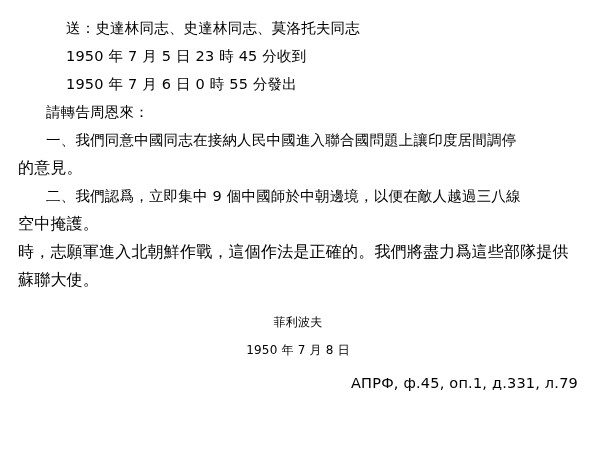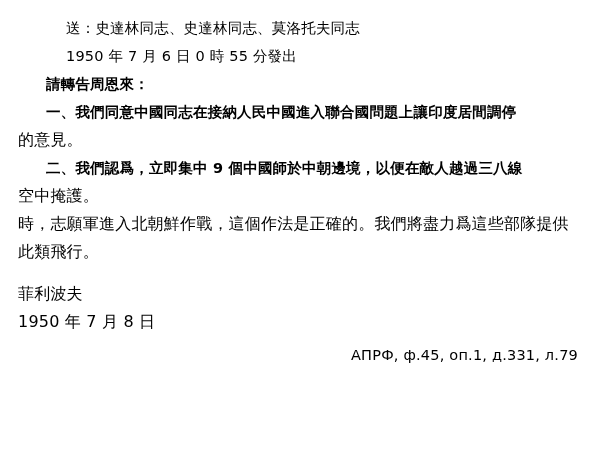--- a/index.html
+++ b/index.html
@@ -26,31 +26,30 @@
     line-height: 28px;
     white-space: pre-wrap;
     letter-spacing: 0.2px;
   }
   .indent-1 { text-indent: 0; padding-left: 48px; }
   .para {
     font-size: 14.5px;
     line-height: 28px;
     text-indent: 28px;
     letter-spacing: 0.2px;
-    font-weight: bold;
   }
   .para-cont {
     font-size: 16px;
     line-height: 28px;
     text-indent: 0;
     letter-spacing: 0.2px;
   }
   .right {
-    text-align: left;
-    font-size: 16px;
+    text-align: center;
+    font-size: 12px;
     line-height: 28px;
     letter-spacing: 0.2px;
   }
   .sig-block {
     margin-top: 14px;
   }
   .ref {
     text-align: right;
     font-size: 14.5px;
     line-height: 27px;
@@ -58,38 +57,39 @@
   }
   .spacer-sm { height: 6px; }
 </style>
 </head>
 <body>
 
 <div class="page">
 
   <div>
     <div class="line indent-1">送：史達林同志、史達林同志、莫洛托夫同志</div>
+    <div class="line indent-1">1950 年 7 月 5 日 23 時 45 分收到</div>
     <div class="line indent-1">1950 年 7 月 6 日 0 時 55 分發出</div>
   </div>
 
-  <div class="line" style="padding-left:28px;font-weight:bold;">請轉告周恩來：</div>
+  <div class="line" style="padding-left:28px;">請轉告周恩來：</div>
 
   <div>
     <div class="para">一、我們同意中國同志在接納人民中國進入聯合國問題上讓印度居間調停</div>
     <div class="para-cont">的意見。</div>
   </div>
 
   <div>
     <div class="para">二、我們認爲，立即集中 9 個中國師於中朝邊境，以便在敵人越過三八線</div>
     <div class="para-cont">空中掩護。</div>
     <div class="para-cont">時，志願軍進入北朝鮮作戰，這個作法是正確的。我們將盡力爲這些部隊提供</div>
   </div>
 
   <div>
-    <div class="para-cont">此類飛行。</div>
+    <div class="para-cont">蘇聯大使。</div>
   </div>
 
   <div class="sig-block">
     <div class="right">菲利波夫</div>
     <div class="right">1950 年 7 月 8 日</div>
   </div>
 
   <div class="spacer-sm"></div>
 
   <div>

